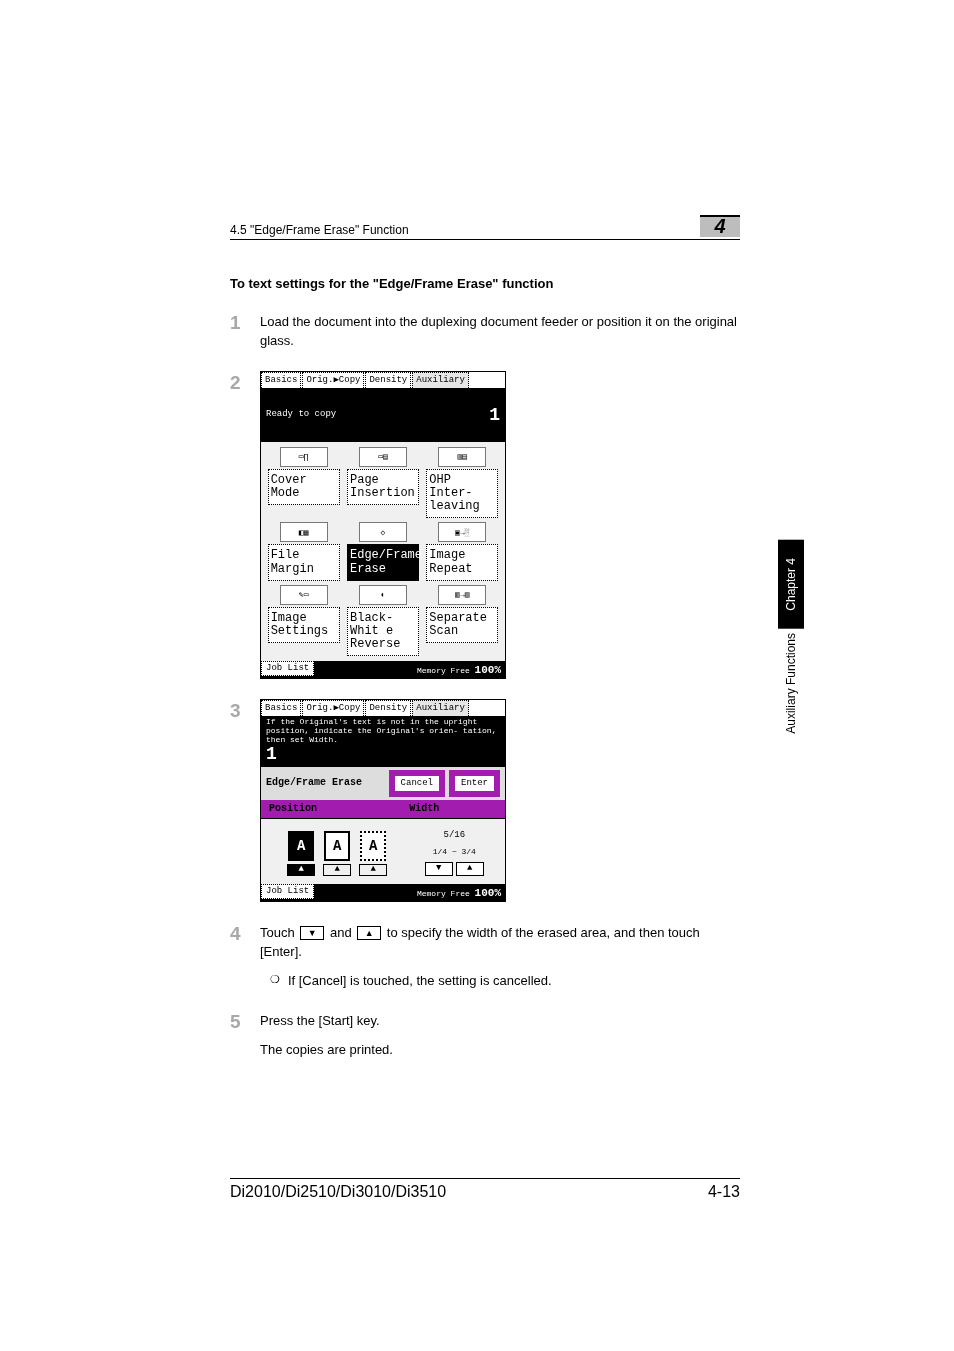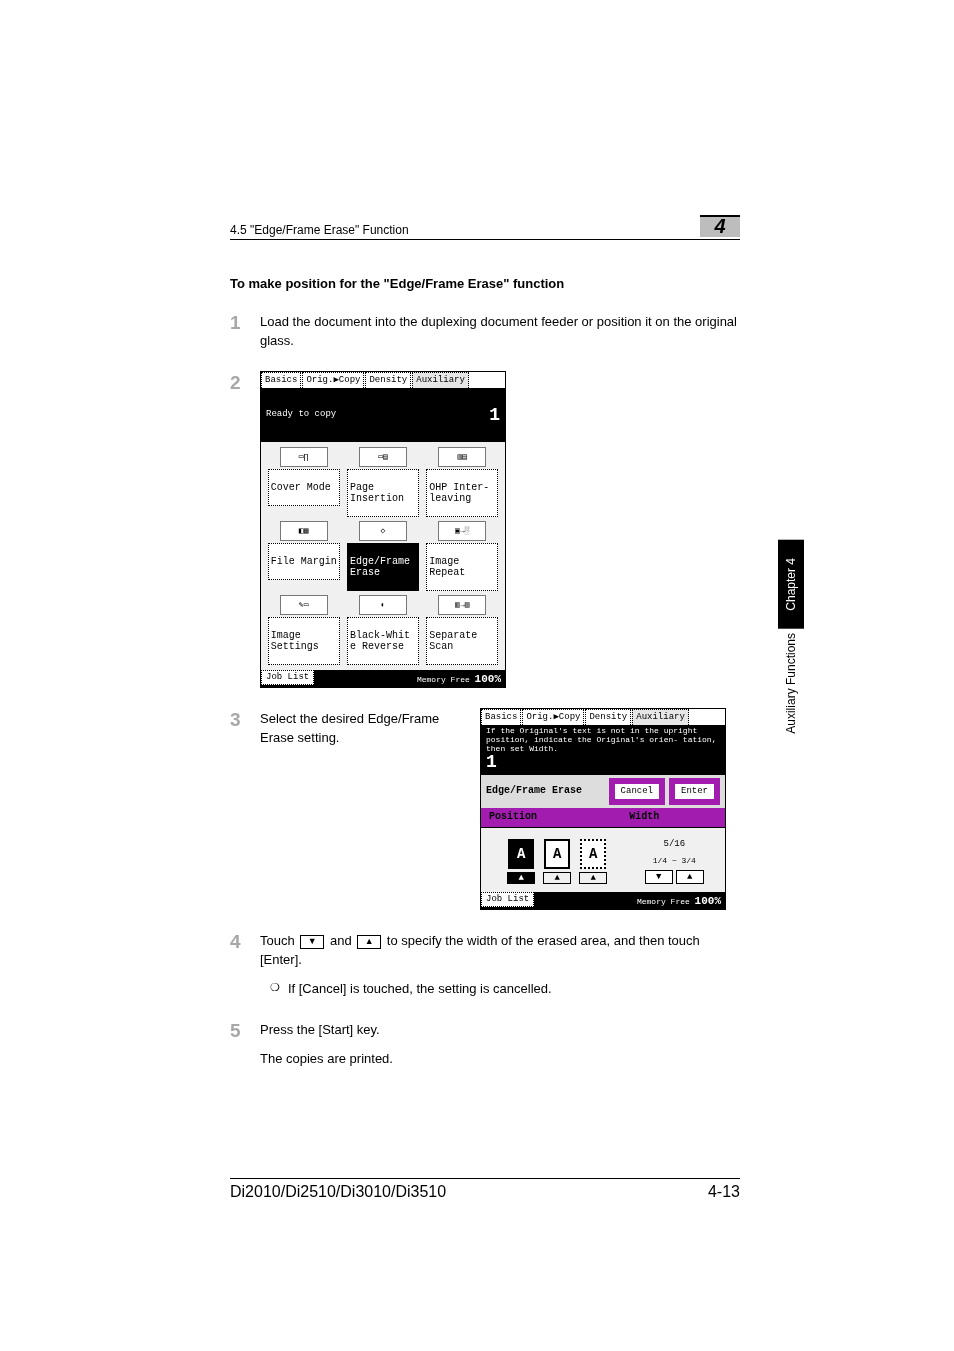--- a/index.html
+++ b/index.html
@@ -141,22 +141,22 @@
     border: 1px solid #777;
     background: #fff;
     display: flex;
     align-items: center;
     justify-content: center;
     font-size: 8px;
   }
   .lcd-btn {
     border: 1px dotted #000;
     background: #fff;
-    padding: 12px 2px;
-    font-size: 10px;
+    padding: 4px 2px;
+    font-size: 12px;
     line-height: 1.1;
     text-align: left;
     width: 72px;
     min-height: 16px;
   }
   .lcd-btn.inv {
     background: #000;
     color: #fff;
   }
   .lcd-footer {
@@ -357,21 +357,21 @@
 
 <div class="page">
 
   <div class="header-row">
     <div class="header-left">4.5 "Edge/Frame Erase" Function</div>
     <div class="chapter-num-box">
       <span class="chapter-num">4</span>
     </div>
   </div>
 
-  <div class="section-title">To make position for the "Edge/Frame Erase" function</div>
+  <div class="section-title">To text settings for the "Edge/Frame Erase" function</div>
 
   <div class="step">
     <div class="step-num">1</div>
     <div class="step-body">Load the document into the duplexing document feeder or position it on the original glass.</div>
   </div>
 
   <div class="step">
     <div class="step-num">2</div>
     <div class="step-body">
       <div class="step-row">
@@ -441,21 +441,20 @@
           </div>
         </div>
       </div>
     </div>
   </div>
 
   <div class="step">
     <div class="step-num">3</div>
     <div class="step-body">
       <div class="step-row">
-        <div class="step-text-col">Select the desired Edge/Frame Erase setting.</div>
         <div class="lcd-col">
           <div class="lcd">
             <div class="lcd-tabs">
               <div class="lcd-tab">Basics</div>
               <div class="lcd-tab">Orig.▶Copy</div>
               <div class="lcd-tab">Density</div>
               <div class="lcd-tab active">Auxiliary</div>
             </div>
             <div class="lcd-msg">
               <div class="lcd-msg-txt">If the Original's text is not

